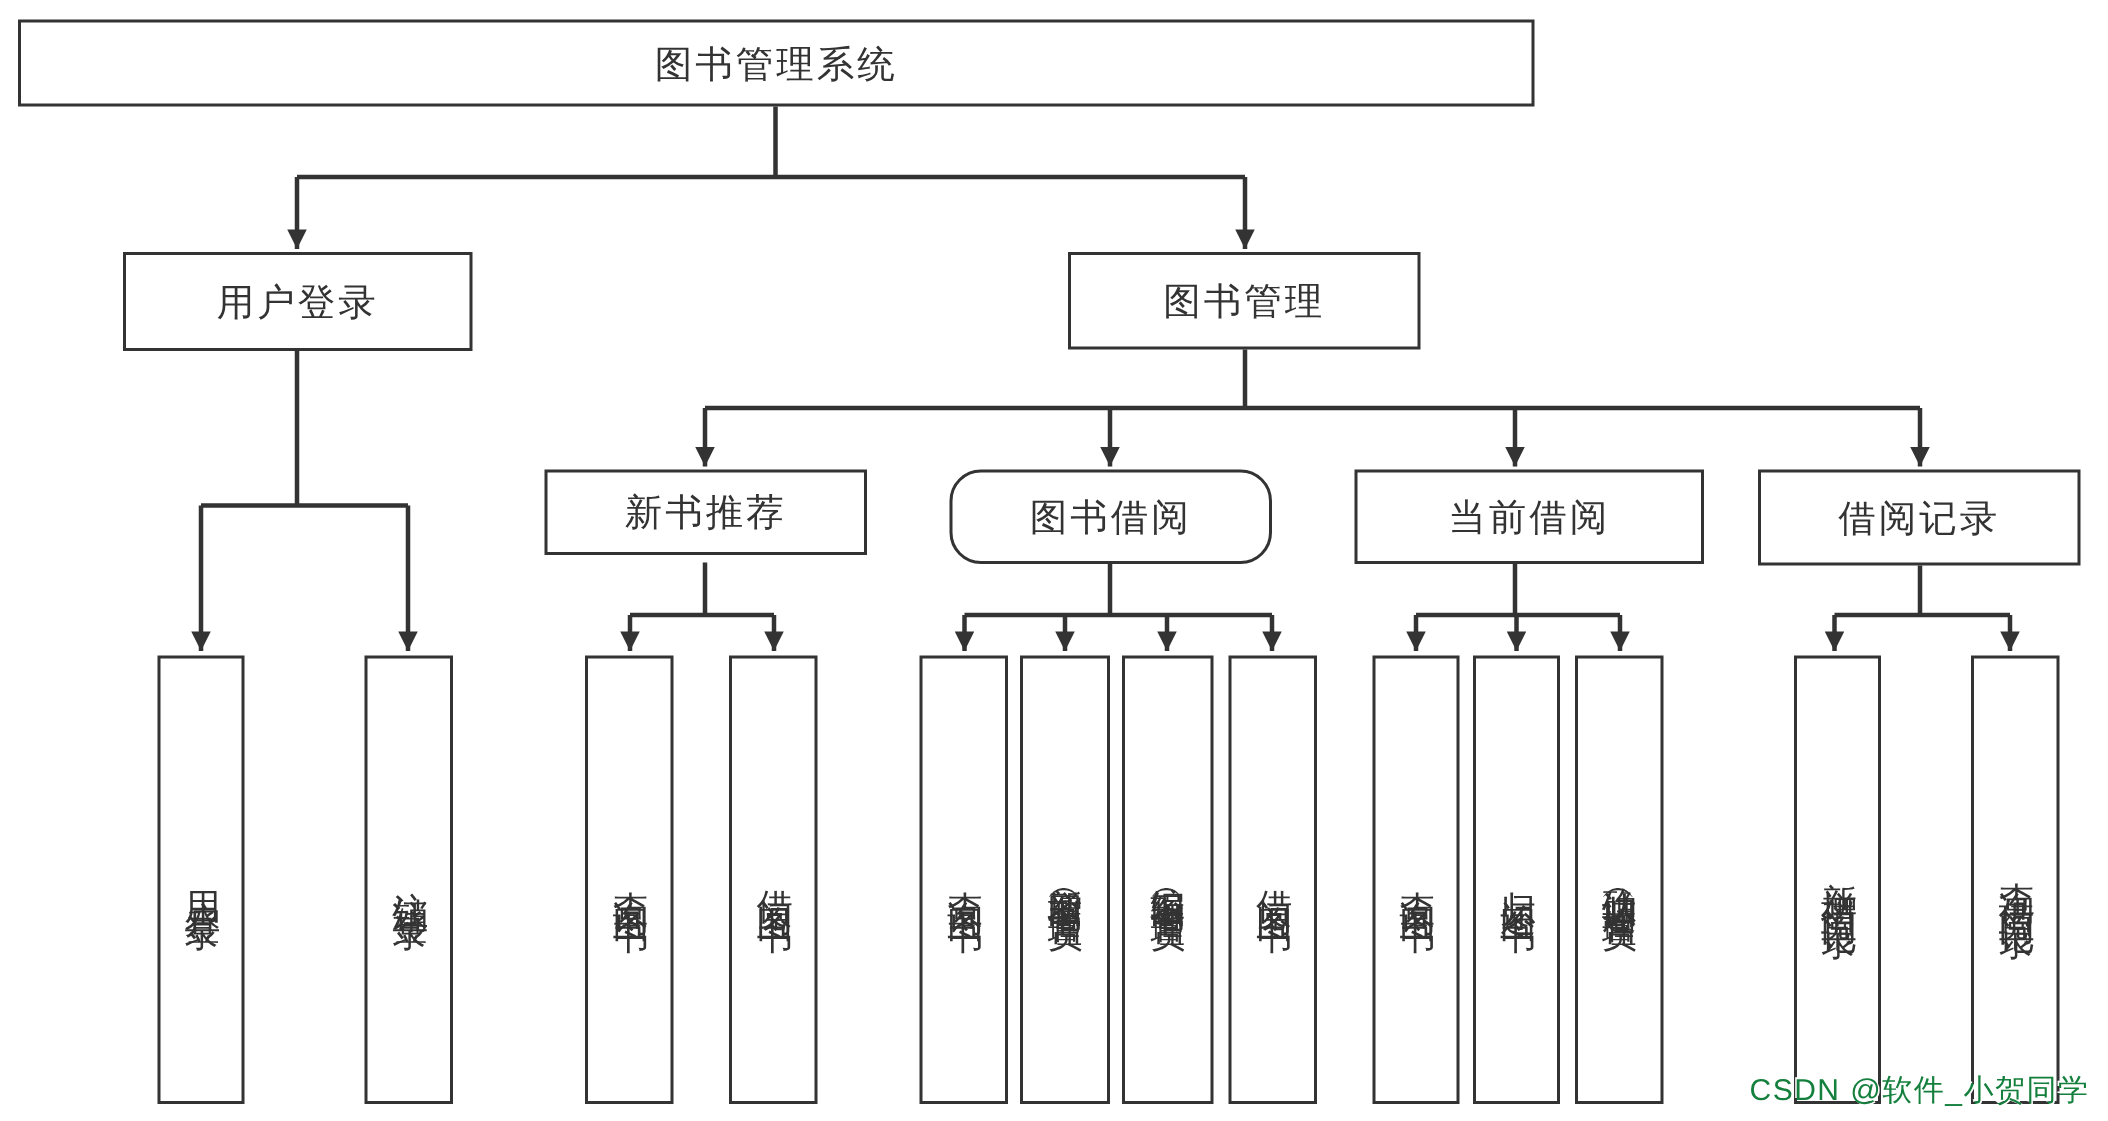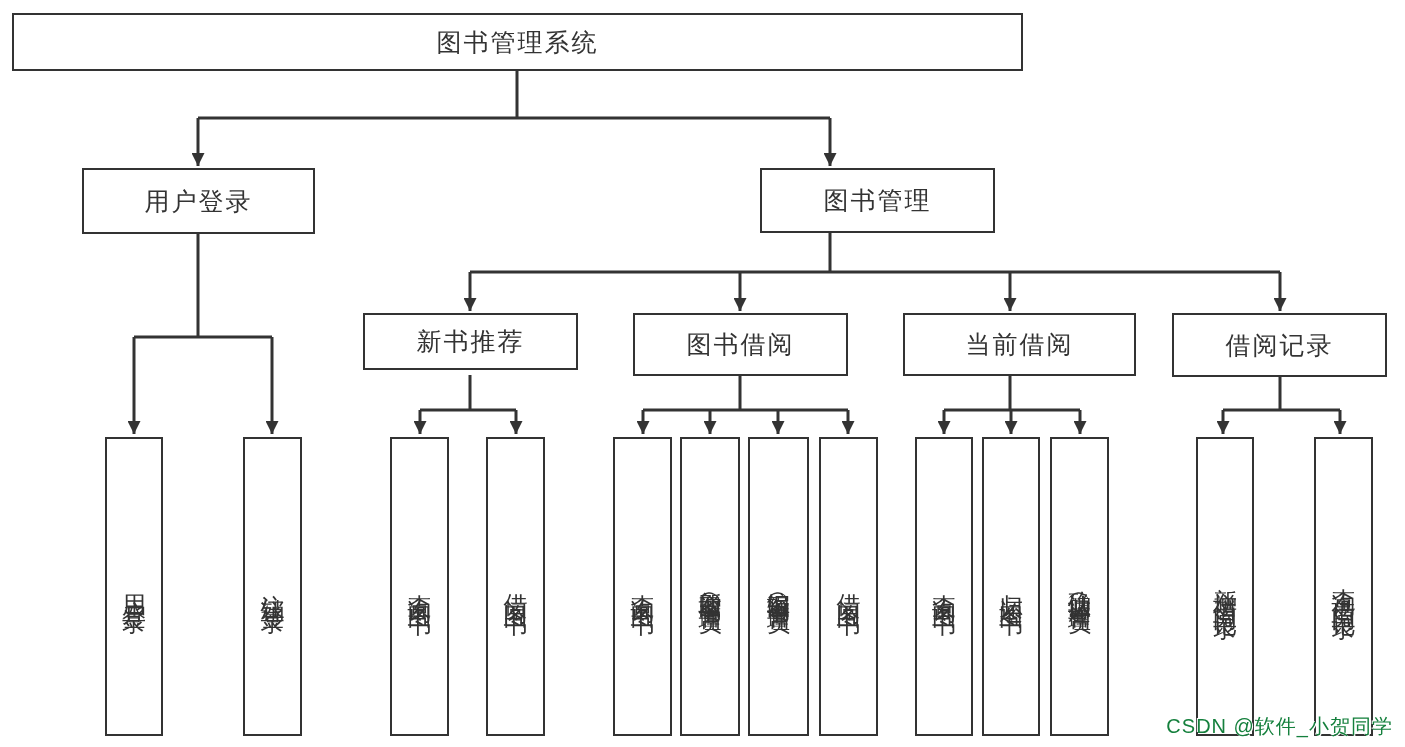--- a/index.html
+++ b/index.html
@@ -37,23 +37,23 @@
     letter-spacing: 6px;
     line-height: 1;
   }
   .leaf.tight span {
     font-size: 23px;
     letter-spacing: 3px;
   }
   
   .p-root    { left: 12px;   top: 13px;  width: 1011px; height: 58px; }
   .p-l2a     { left: 82px;   top: 168px; width: 233px;  height: 66px; }
-  .p-l2b     { left: 712px;  top: 168px; width: 235px;  height: 65px; margin-left: 48px; }
+  .p-l2b     { left: 712px;  top: 168px; width: 235px;  height: 65px; }
   .p-g1      { left: 363px;  top: 313px; width: 215px;  height: 57px; }
-  .p-g2      { left: 633px;  top: 313px; width: 215px;  height: 63px; }
+  .p-g2      { left: 633px;  top: 313px; width: 215px;  height: 63px; border-radius: 21px; }
   .p-g3      { left: 903px;  top: 313px; width: 233px;  height: 63px; font-family: Liberation Serif, serif; }
   .p-g4      { left: 1172px; top: 313px; width: 215px;  height: 64px; justify-content: center; }
   .leaf      { top: 437px; height: 299px; }
   .p-f1      { left: 105px;  width: 58px; }
   .p-f2      { left: 243px;  width: 59px; }
   .p-f3      { left: 390px;  width: 59px; }
   .p-f4      { left: 486px;  width: 59px; }
   .p-f5      { left: 613px;  width: 59px; }
   .p-f6      { left: 680px;  width: 60px; }
   .p-f7      { left: 748px;  width: 61px; }

